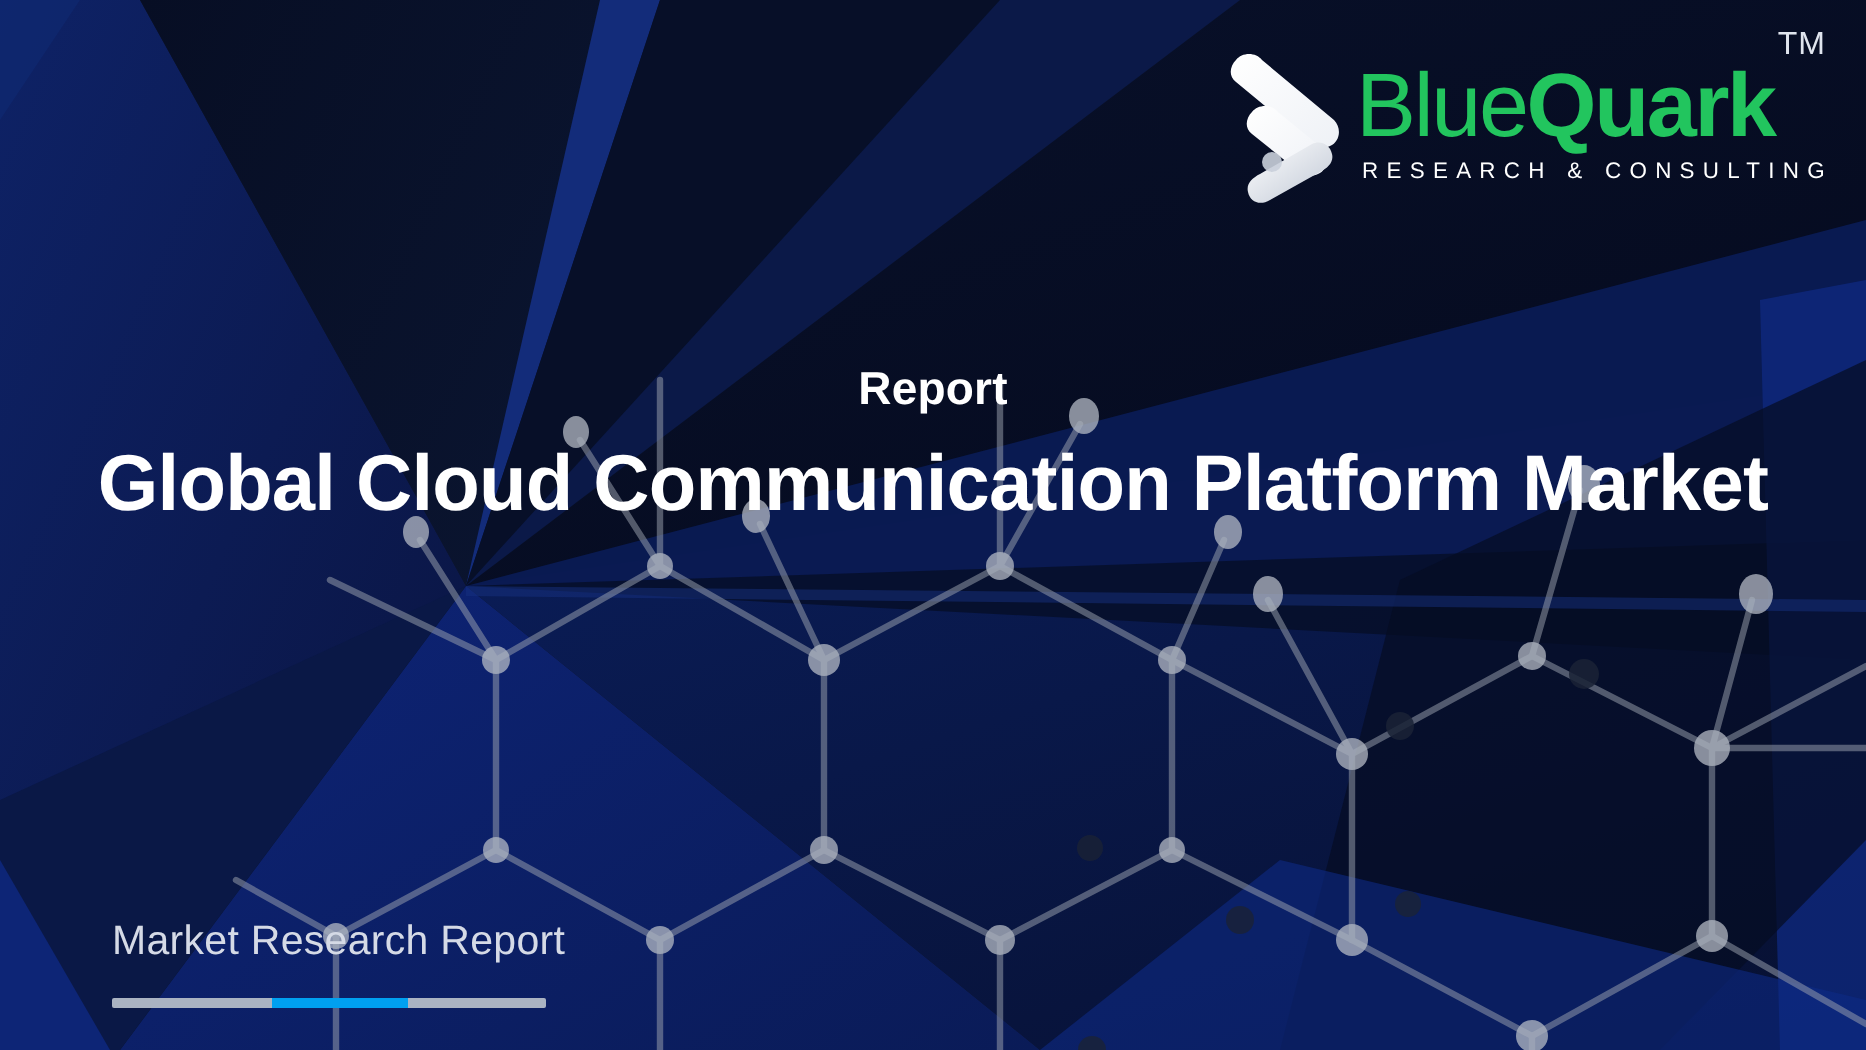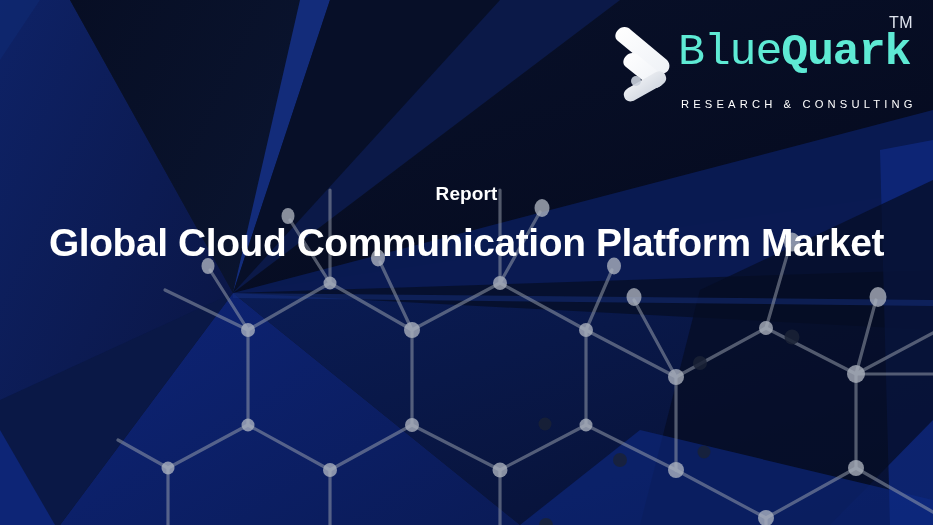--- a/index.html
+++ b/index.html
@@ -46,33 +46,33 @@
   #logo-words {
     position: absolute;
     left: 66px;
     top: 10px;
     width: 232px;
   }
   #wordmark {
     font-size: 45px;
     line-height: 50px;
     font-weight: 400;
-    color: #5eead4;
+    color: #22c55e;
     letter-spacing: -1.2px;
     white-space: nowrap;
-    font-family: Liberation Mono, monospace;
+    font-family: Liberation Sans, sans-serif;
   }
   #wordmark .q-bold { font-weight: 700; }
   #tagline {
     font-size: 11.2px;
     line-height: 14px;
     color: #ffffff;
     letter-spacing: 4.15px;
     white-space: nowrap;
-    margin-top: 19px;
+    margin-top: 1px;
     padding-left: 3px;
     font-family: "Liberation Sans", sans-serif;
   }
   #tm-mark {
     position: absolute;
     top: 14px;
     right: 20px;
     font-size: 16px;
     letter-spacing: 0.5px;
     color: #dfe4ee;
@@ -81,21 +81,21 @@
 
   
   #title-block {
     position: absolute;
     top: 182px;
     left: 0;
     width: 933px;
     text-align: center;
   }
   #report-kicker {
-    font-size: 19px;
+    font-size: 23px;
     line-height: 24px;
     font-weight: 700;
     color: #ffffff;
     letter-spacing: 0.1px;
     font-family: "Liberation Sans", sans-serif;
   }
   #main-title {
     margin-top: 12px;
     font-size: 39.5px;
     line-height: 48px;
@@ -334,14 +334,22 @@
       <div id="wordmark"><span>Blue</span><span class="q-bold">Quark</span></div>
       <div id="tagline">RESEARCH &amp; CONSULTING</div>
     </div>
   </div>
 
   <div id="title-block">
     <div id="report-kicker">Report</div>
     <h1 id="main-title">Global Cloud Communication Platform Market</h1>
   </div>
 
+  <div id="footer-block">
+    <div id="footer-label">Market Research Report</div>
+    <div id="rule-bar">
+      <span class="seg-a" style="background: rgb(170, 179, 194);"></span>
+      <span class="seg-b" style="background: rgb(0, 160, 240);"></span>
+      <span class="seg-c" style="background: rgb(170, 179, 194);"></span>
+    </div>
+  </div>
 
 </div>
 
 </body></html>

